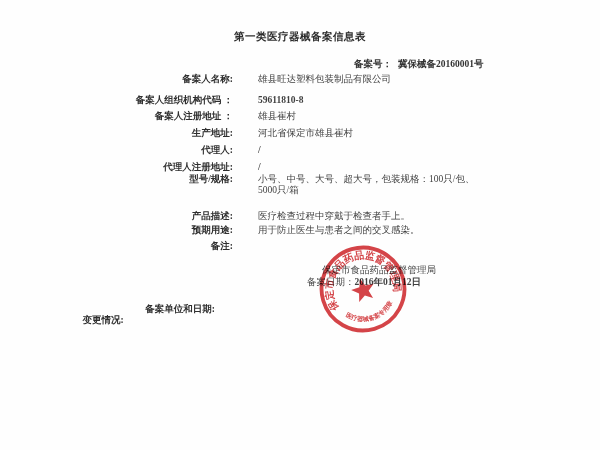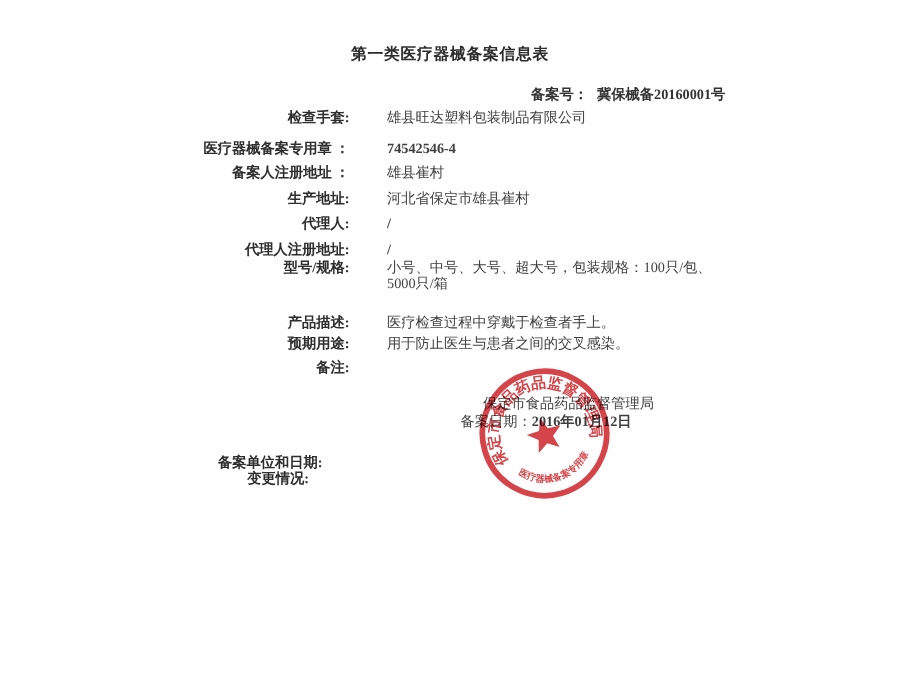--- a/index.html
+++ b/index.html
@@ -19,46 +19,46 @@
   .record-no .sep{display:inline-block;width:6px;}
   .row{position:absolute;left:0;width:600px;display:flex;align-items:flex-start;}
   .lbl{flex:0 0 233px;text-align:right;font-weight:bold;color:#2e2e2e;white-space:nowrap;}
   .val{margin-left:25px;width:226px;color:#3f3f3f;}
   .val.bold{font-weight:bold;}
   .filing-lbl{position:absolute;top:272px;left:0;width:215px;text-align:right;font-weight:bold;color:#2e2e2e;margin-top:32px;}
   .filing-val{position:absolute;top:265px;left:307px;width:200px;color:#3f3f3f;}
   .filing-val .authority{padding-left:15px;display:block;}
   .filing-val .dateline{display:block;margin-top:1px;}
   .filing-val .date{font-weight:bold;}
-  .change-lbl{position:absolute;top:315px;left:0;width:206px;text-align:right;font-weight:bold;color:#2e2e2e;}
+  .change-lbl{position:absolute;top:315px;left:0;width:206px;text-align:center;font-weight:bold;color:#2e2e2e;}
   .change-val{position:absolute;top:315px;left:220px;width:240px;color:#3f3f3f;}
   .seal{
     position:absolute;left:317px;top:243px;width:92px;height:92px;
     transform:rotate(-16deg);opacity:.88;mix-blend-mode:multiply;
     pointer-events:none;
   }
 </style>
 </head>
 <body>
 
 <div class="page">
 
   <div class="title">第一类医疗器械备案信息表</div>
 
   <div class="record-no">
     <span>备案号：</span><span class="sep"></span><span>冀保械备20160001号</span>
   </div>
 
   <div class="row" style="top:74px">
-    <span class="lbl">检查手套:</span>
+    <span class="lbl">备案人名称:</span>
     <span class="val">雄县旺达塑料包装制品有限公司</span>
   </div>
   <div class="row" style="top:95px">
-    <span class="lbl">医疗器械备案专用章 ：</span>
-    <span class="val bold">74542546-4</span>
+    <span class="lbl">备案人组织机构代码 ：</span>
+    <span class="val bold">59611810-8</span>
   </div>
   <div class="row" style="top:111px">
     <span class="lbl">备案人注册地址 ：</span>
     <span class="val">雄县崔村</span>
   </div>
   <div class="row" style="top:128px">
     <span class="lbl">生产地址:</span>
     <span class="val">河北省保定市雄县崔村</span>
   </div>
   <div class="row" style="top:145px">

